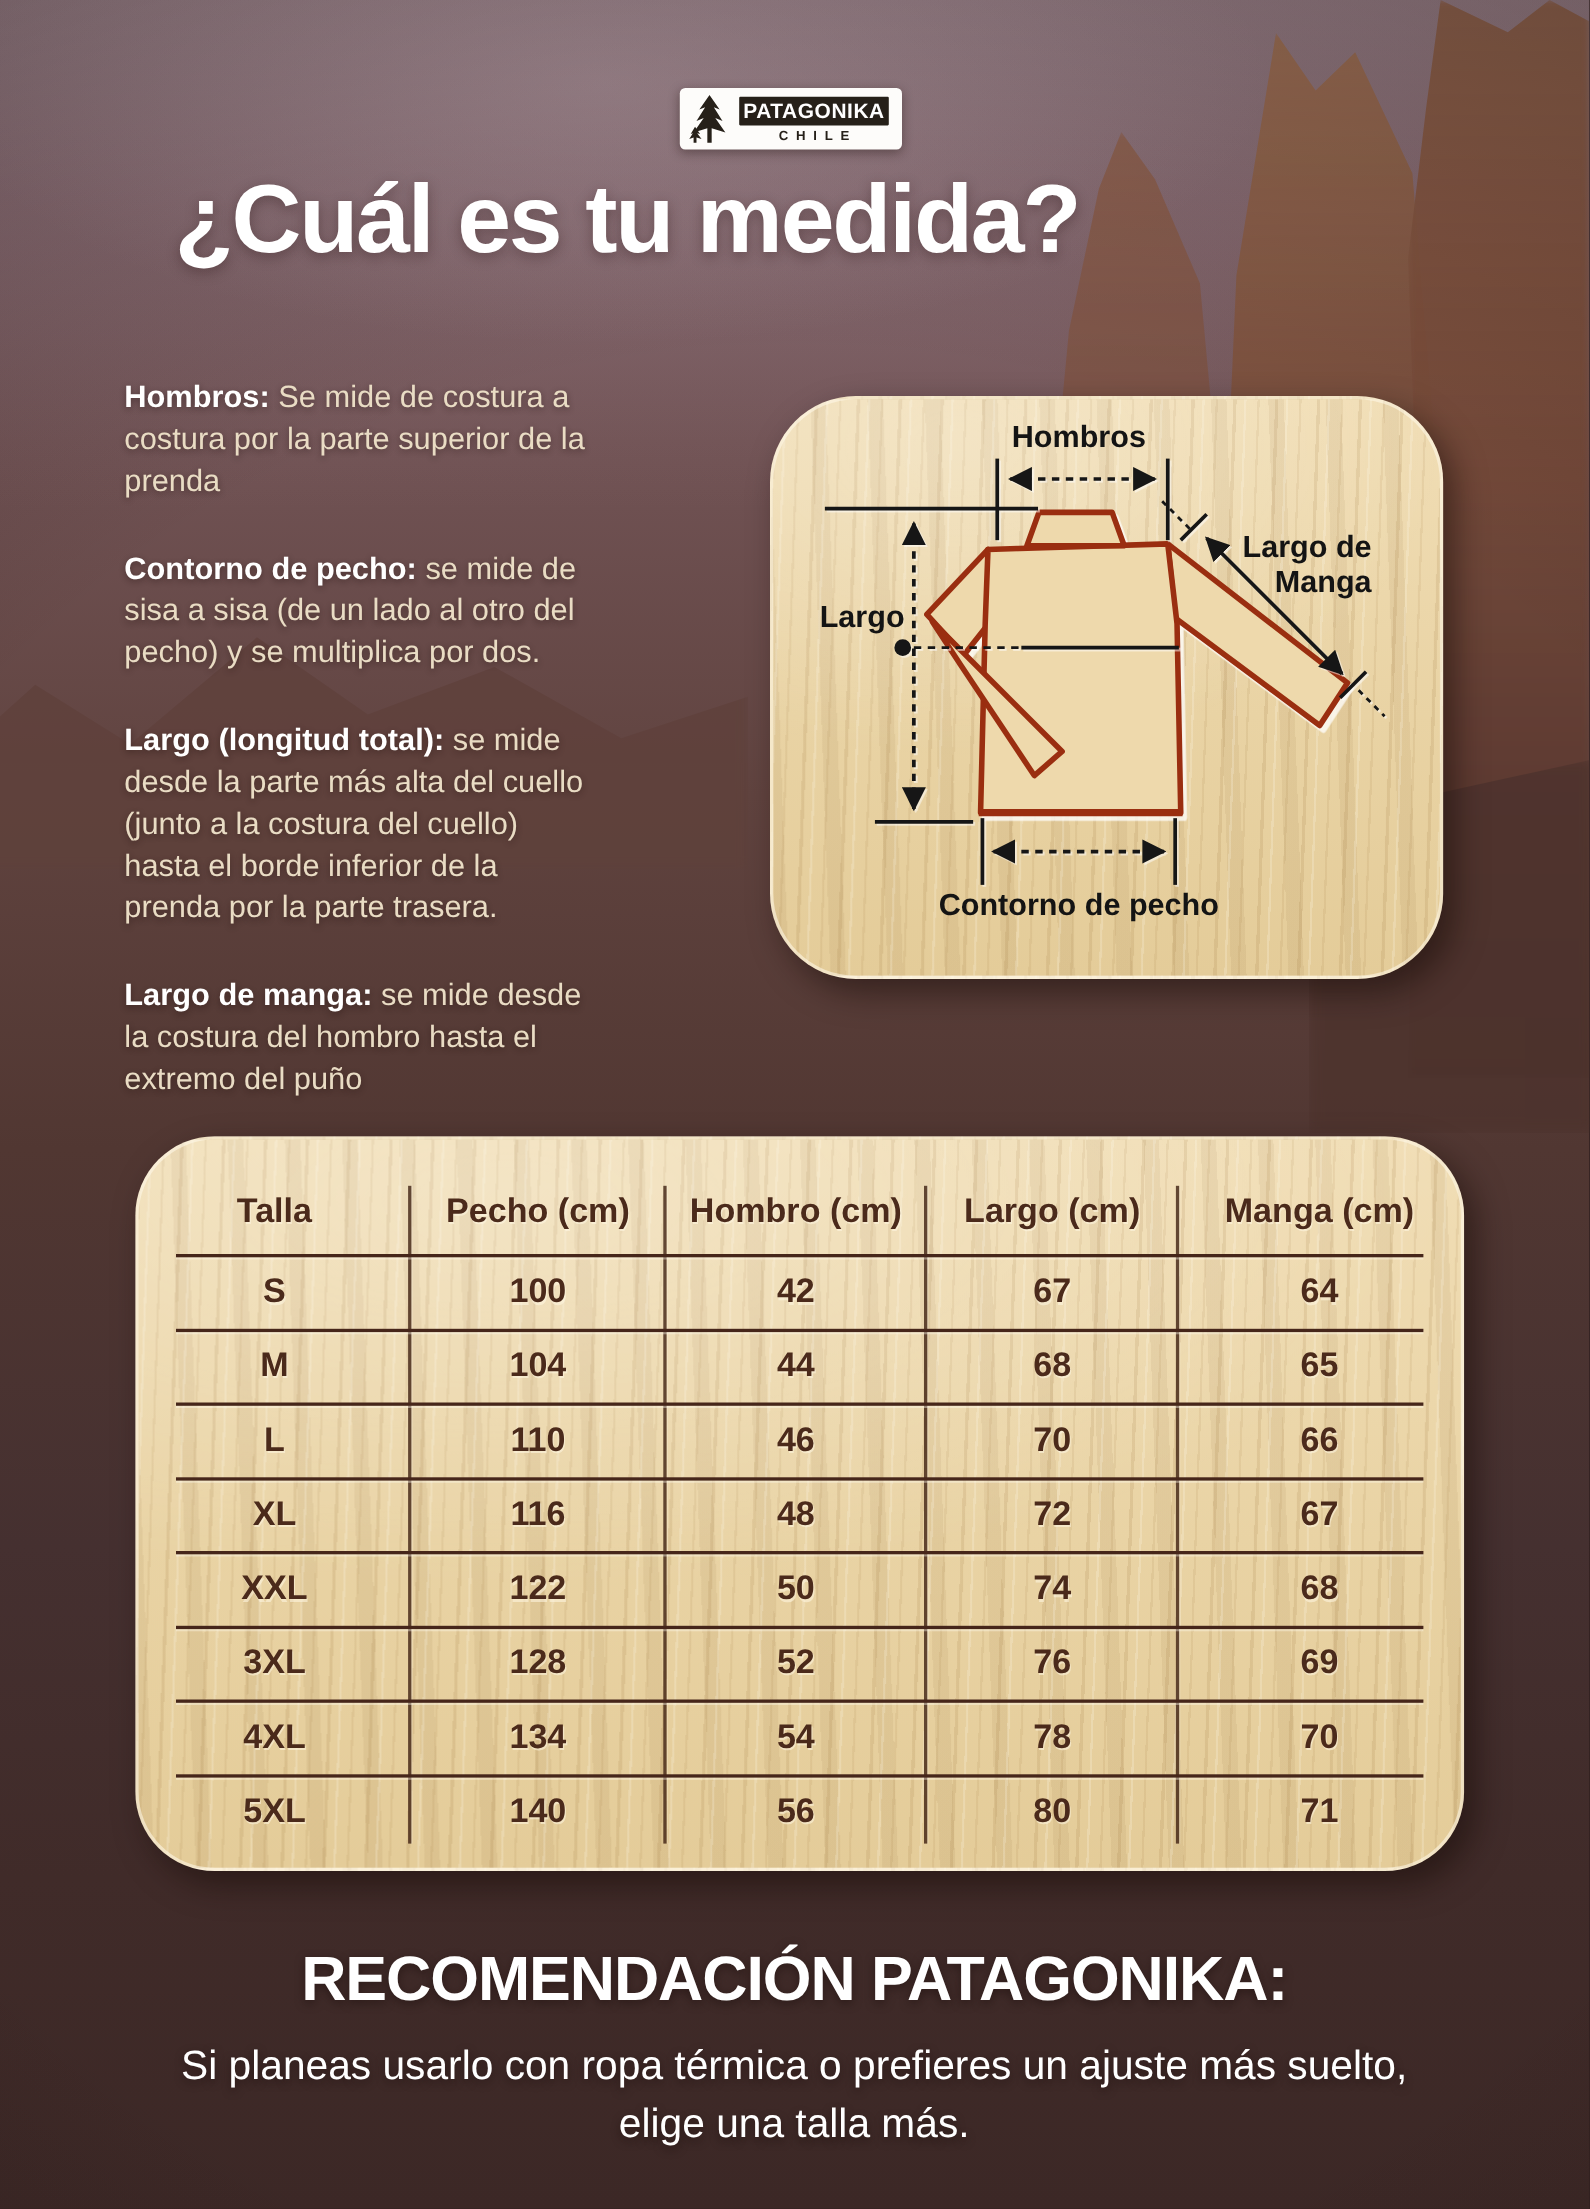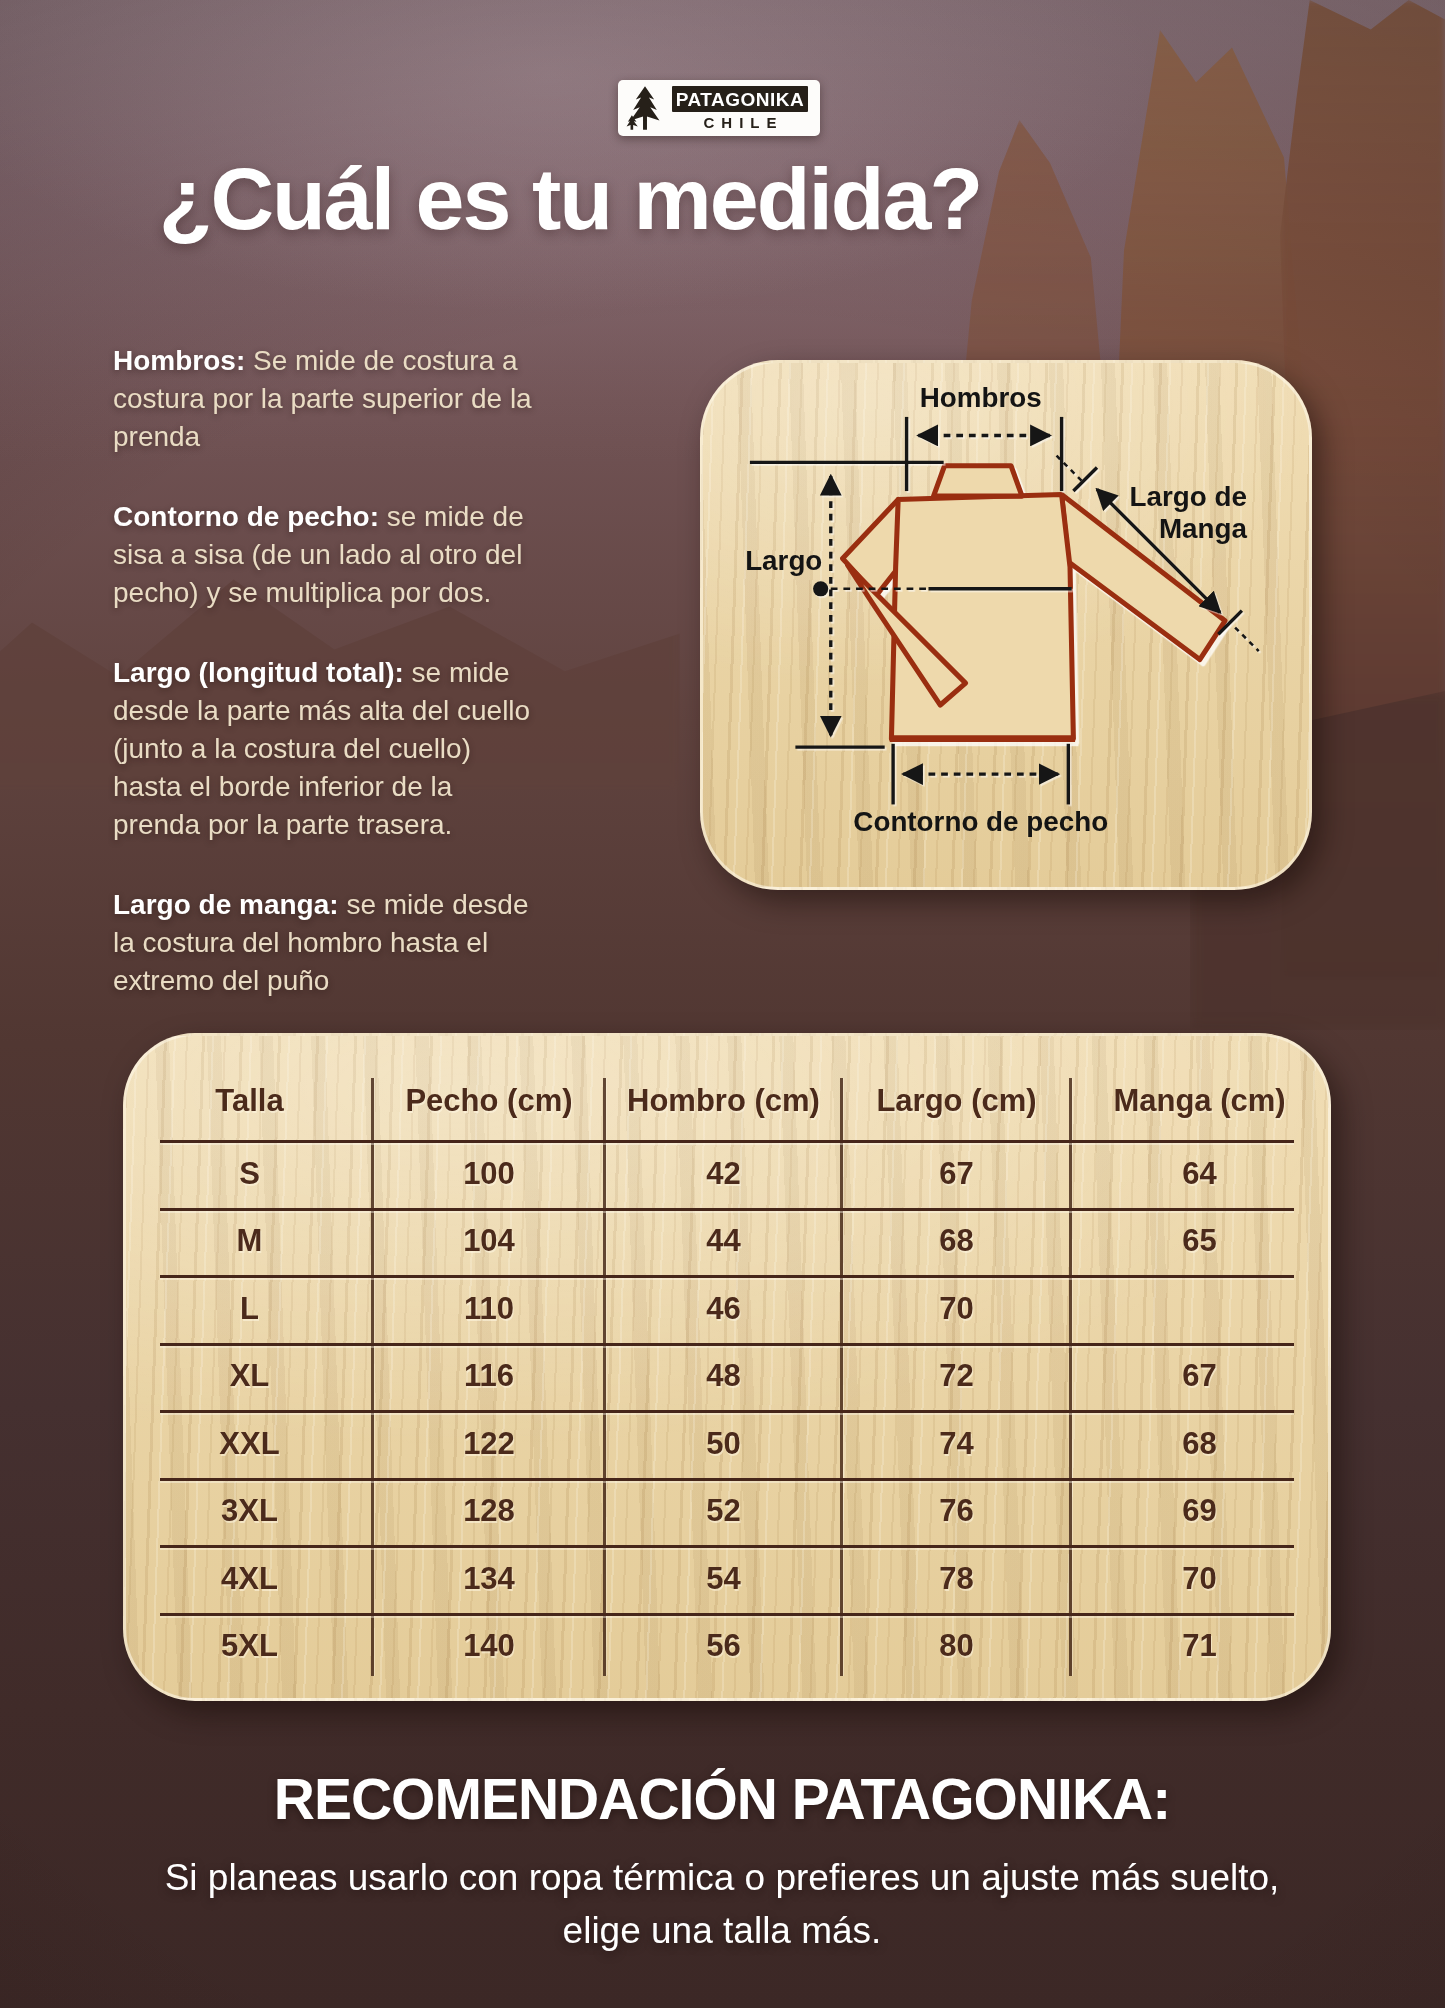--- a/index.html
+++ b/index.html
@@ -29,21 +29,21 @@
     background:radial-gradient(120% 80% at 50% 60%,rgba(0,0,0,0) 55%,rgba(20,10,9,.35) 100%);}
 
   
   .logo{position:absolute;left:618px;top:80px;width:202px;height:56px;background:#fdfcfa;border-radius:5px;
         display:flex;align-items:center;gap:6px;padding:3px 12px 3px 6px;box-sizing:border-box;
         box-shadow:0 3px 10px rgba(30,15,12,.4);}
   .logo-tree{width:42px;height:46px;flex:0 0 auto;}
   .logo-right{flex:1;display:flex;flex-direction:column;align-items:stretch;}
   .logo-brand{background:#262019;color:#fff;font-weight:bold;font-size:19px;letter-spacing:.5px;
         text-align:center;padding:4px 2px 3px;line-height:1;border-radius:1px;}
-  .logo-country{color:#262019;font-weight:bold;font-size:15px;letter-spacing:7px;text-align:center;
+  .logo-country{color:#262019;font-weight:bold;font-size:12px;letter-spacing:7px;text-align:center;
         padding-top:3px;text-indent:7px;line-height:1;}
 
   
   .title{position:absolute;left:95px;top:148px;width:950px;text-align:center;color:#ffffff;
          font-size:88px;font-weight:800;letter-spacing:-2px;text-shadow:0 4px 12px rgba(40,18,18,.35);}
 
   
   .defs{position:absolute;left:113px;top:322px;width:428px;font-size:28px;line-height:38px;color:#e9dcc4;
         text-shadow:0 2px 6px rgba(35,18,16,.45);margin-top:20px;}
   .def{margin:0 0 42px 0;}
@@ -194,20 +194,21 @@
             <div class="cell">104</div>
             <div class="cell">44</div>
             <div class="cell">68</div>
             <div class="cell">65</div>
           </div>
           <div class="trow">
             <div class="cell">L</div>
             <div class="cell">110</div>
             <div class="cell">46</div>
             <div class="cell">70</div>
+            <div class="cell">66</div>
           </div>
           <div class="trow">
             <div class="cell">XL</div>
             <div class="cell">116</div>
             <div class="cell">48</div>
             <div class="cell">72</div>
             <div class="cell">67</div>
           </div>
           <div class="trow">
             <div class="cell">XXL</div>

